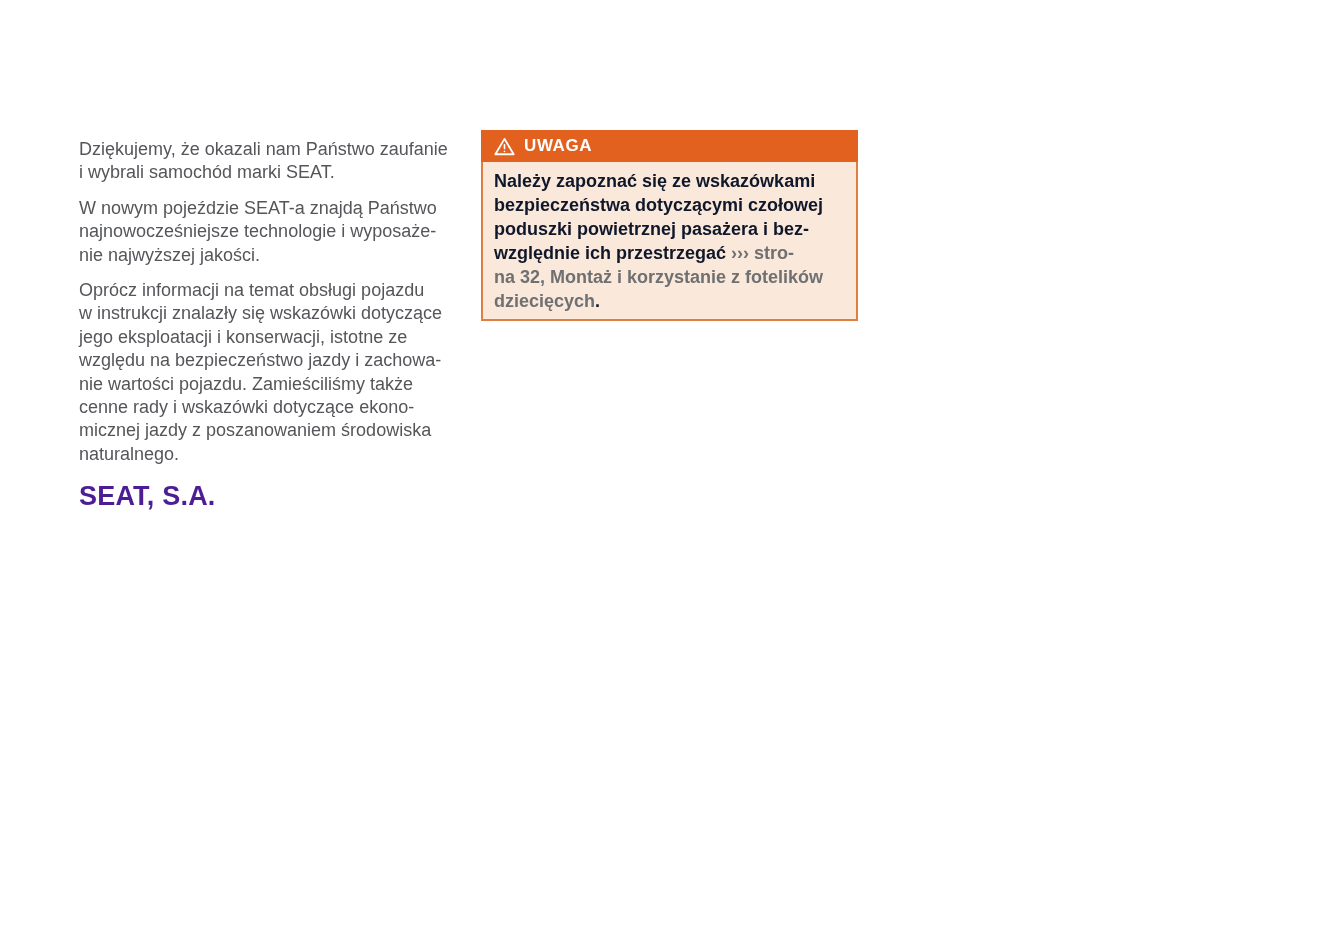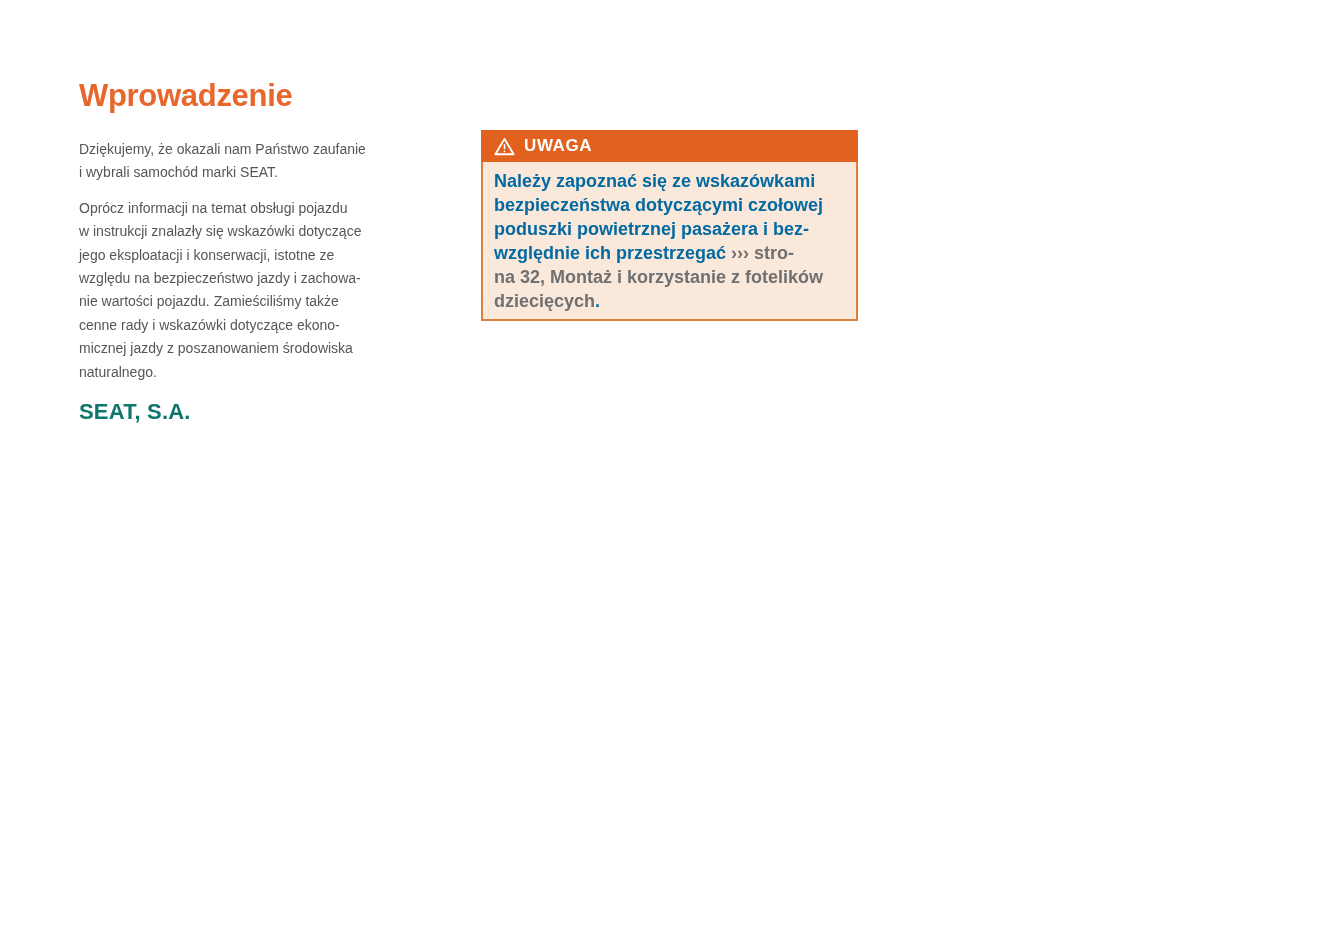--- a/index.html
+++ b/index.html
@@ -26,31 +26,31 @@
     color: #e8672c;
   }
   .left-col {
     position: absolute;
     left: 79px;
     top: 138px;
     width: 392px;
   }
   .left-col p {
     margin: 0 0 12px 0;
-    font-size: 14px;
+    font-size: 18px;
     line-height: 23.4px;
     color: #55565a;
     white-space: pre;
   }
   .signature {
     margin-top: 15px;
-    font-size: 22px;
+    font-size: 27px;
     font-weight: bold;
     letter-spacing: 0.2px;
-    color: #0f766e;
+    color: #4c1d95;
   }
   .warning-box {
     position: absolute;
     left: 481px;
     top: 130px;
     width: 377px;
     box-sizing: border-box;
   }
   .warning-header {
     box-sizing: border-box;
@@ -83,33 +83,35 @@
     box-sizing: border-box;
     background: #fae8da;
     border: 2px solid #dd7f3e;
     border-top: none;
     padding: 7px 12px 6px 11px;
     font-size: 18px;
     font-weight: bold;
     line-height: 24px;
     white-space: pre-line;
   }
-  .seg-dark { color: #0369a1; }
+  .seg-dark { color: #0f172a; }
   .seg-gray { color: #6f7072; }
 </style>
 </head>
 <body>
 
 <div class="page">
 
-  <h1 class="page-title">Wprowadzenie</h1>
 
   <div class="left-col">
     <p>Dziękujemy, że okazali nam Państwo zaufanie
 i wybrali samochód marki SEAT.</p>
+    <p>W nowym pojeździe SEAT-a znajdą Państwo
+najnowocześniejsze technologie i wyposaże-
+nie najwyższej jakości.</p>
     <p>Oprócz informacji na temat obsługi pojazdu
 w instrukcji znalazły się wskazówki dotyczące
 jego eksploatacji i konserwacji, istotne ze
 względu na bezpieczeństwo jazdy i zachowa-
 nie wartości pojazdu. Zamieściliśmy także
 cenne rady i wskazówki dotyczące ekono-
 micznej jazdy z poszanowaniem środowiska
 naturalnego.</p>
     <div class="signature">SEAT, S.A.</div>
   </div>

